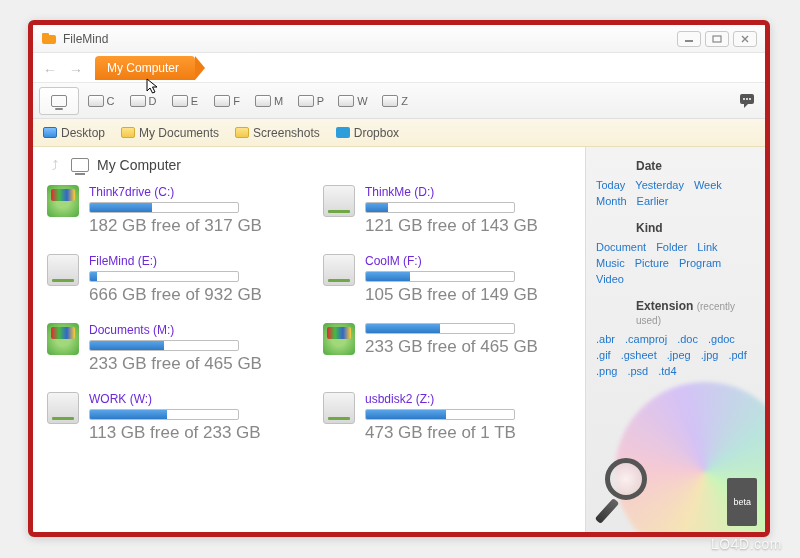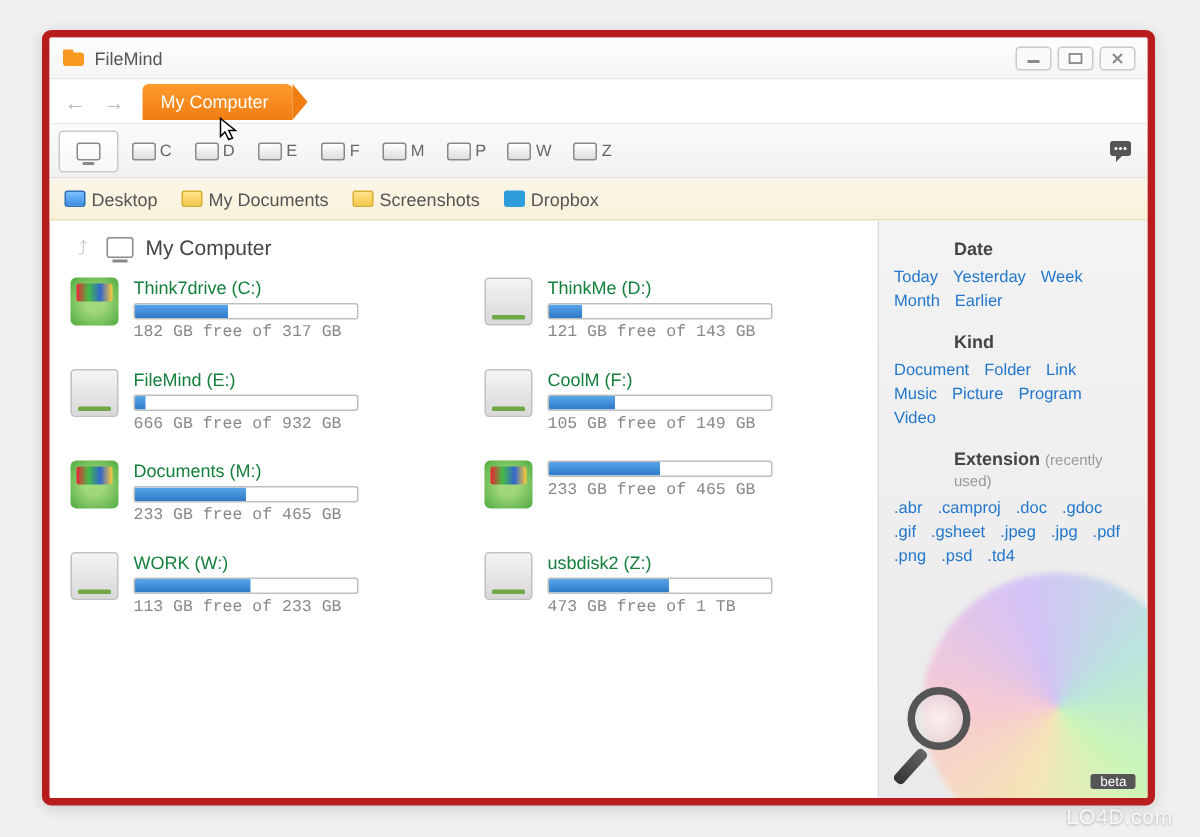--- a/index.html
+++ b/index.html
@@ -44,37 +44,37 @@
 .loc-title { font-size: 14px; color: #444; }
 
 .drive-grid { display: grid; grid-template-columns: 1fr 1fr; gap: 18px 28px; }
 .drive-item { display: flex; gap: 10px; }
 .drive-icon { width: 32px; height: 32px; flex-shrink: 0; }
 .drive-icon.win { background: radial-gradient(#a2d87a 30%, #4faa3f); border-radius: 4px; position: relative; }
 .drive-icon.win::after { content: ""; position: absolute; top: 4px; left: 4px; width: 24px; height: 12px; background: linear-gradient(90deg,#e23,#4b4,#36c,#fc3); border-radius: 2px; }
 .drive-icon.plain { background: linear-gradient(#f4f4f4,#d8d8d8); border: 1px solid #c0c0c0; border-radius: 3px; position: relative; }
 .drive-icon.plain::after { content:""; position:absolute; left:4px; bottom:3px; width:22px; height:3px; background:#6fa845; border-radius:1px; }
 .drive-info { flex: 1; }
-.drive-name { color: #15803d; font-size: 12px; margin-bottom: 3px; cursor: pointer; }
+.drive-name { color: #6d28d9; font-size: 12px; margin-bottom: 3px; cursor: pointer; }
 .progress { width: 150px; height: 11px; border: 1px solid #bfbfbf; border-radius: 2px; background: #fff; overflow: hidden; margin-bottom: 3px; }
 .progress-fill { height: 100%; background: linear-gradient(#5aa5e8,#2d7ac9); }
-.drive-free { font-size: 11px; color: #888; font-family: Liberation Mono, monospace; }
+.drive-free { font-size: 17px; color: #888; }
 
 .sidebar { width: 180px; background: linear-gradient(#f3f3f3,#eaeaea); border-left: 1px solid #ddd; padding: 12px 10px; position: relative; overflow: hidden; }
 .side-h { font-weight: bold; color: #444; margin-bottom: 6px; font-size: 12px; padding-left: 40px; }
 .side-links { display: flex; flex-wrap: wrap; gap: 4px 10px; margin-bottom: 14px; }
 .side-link { color: #2277cc; font-size: 11px; cursor: pointer; }
 .side-sub { font-size: 10px; color: #999; font-weight: normal; }
 
 .rainbow { position: absolute; right: -30px; bottom: -30px; width: 180px; height: 180px; border-radius: 50%; background: conic-gradient(from 200deg,#ffe08a,#ffb0c0,#c0a0ff,#90e0d0,#b0ff90,#ffe08a); opacity: 0.55; filter: blur(2px); }
 .mag { position: absolute; right: 108px; bottom: 10px; width: 64px; height: 64px; }
 .mag .glass { width: 42px; height: 42px; border: 5px solid #555; border-radius: 50%; background: radial-gradient(rgba(255,255,255,0.7),rgba(200,200,200,0.4)); position: absolute; top: 0; left: 12px; }
 .mag .handle { width: 8px; height: 28px; background: linear-gradient(#666,#333); border-radius: 3px; position: absolute; bottom: -3px; left: 10px; transform: rotate(42deg); }
 
-.beta-badge { position: absolute; right: 8px; bottom: 6px; background: #555; color: #fff; font-size: 9px; padding: 0 6px; border-radius: 2px; }
+.beta-badge { position: absolute; right: 8px; bottom: 6px; background: #555; color: #fff; font-size: 9px; padding: 19px 6px; border-radius: 2px; }
 
 .watermark { position: absolute; right: 18px; bottom: 6px; color: rgba(255,255,255,0.85); font-size: 14px; font-weight: 300; letter-spacing: 0.5px; text-shadow: 0 1px 2px rgba(0,0,0,0.3); }
 </style>
 </head>
 <body>
 
 <div class="window">
 
   <div class="titlebar">
     <span class="app-icon">

